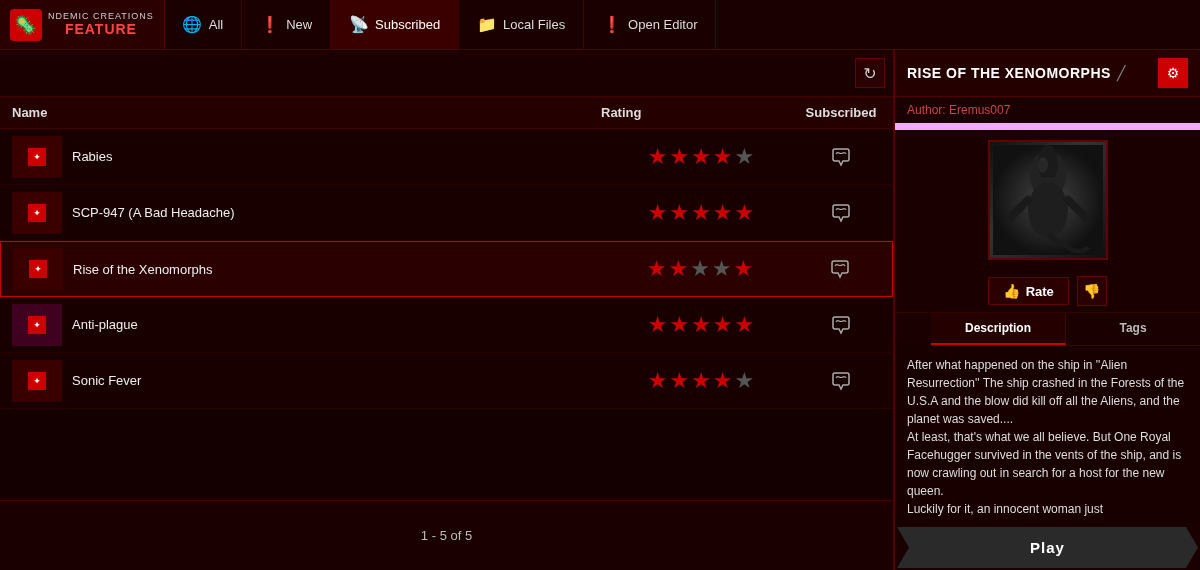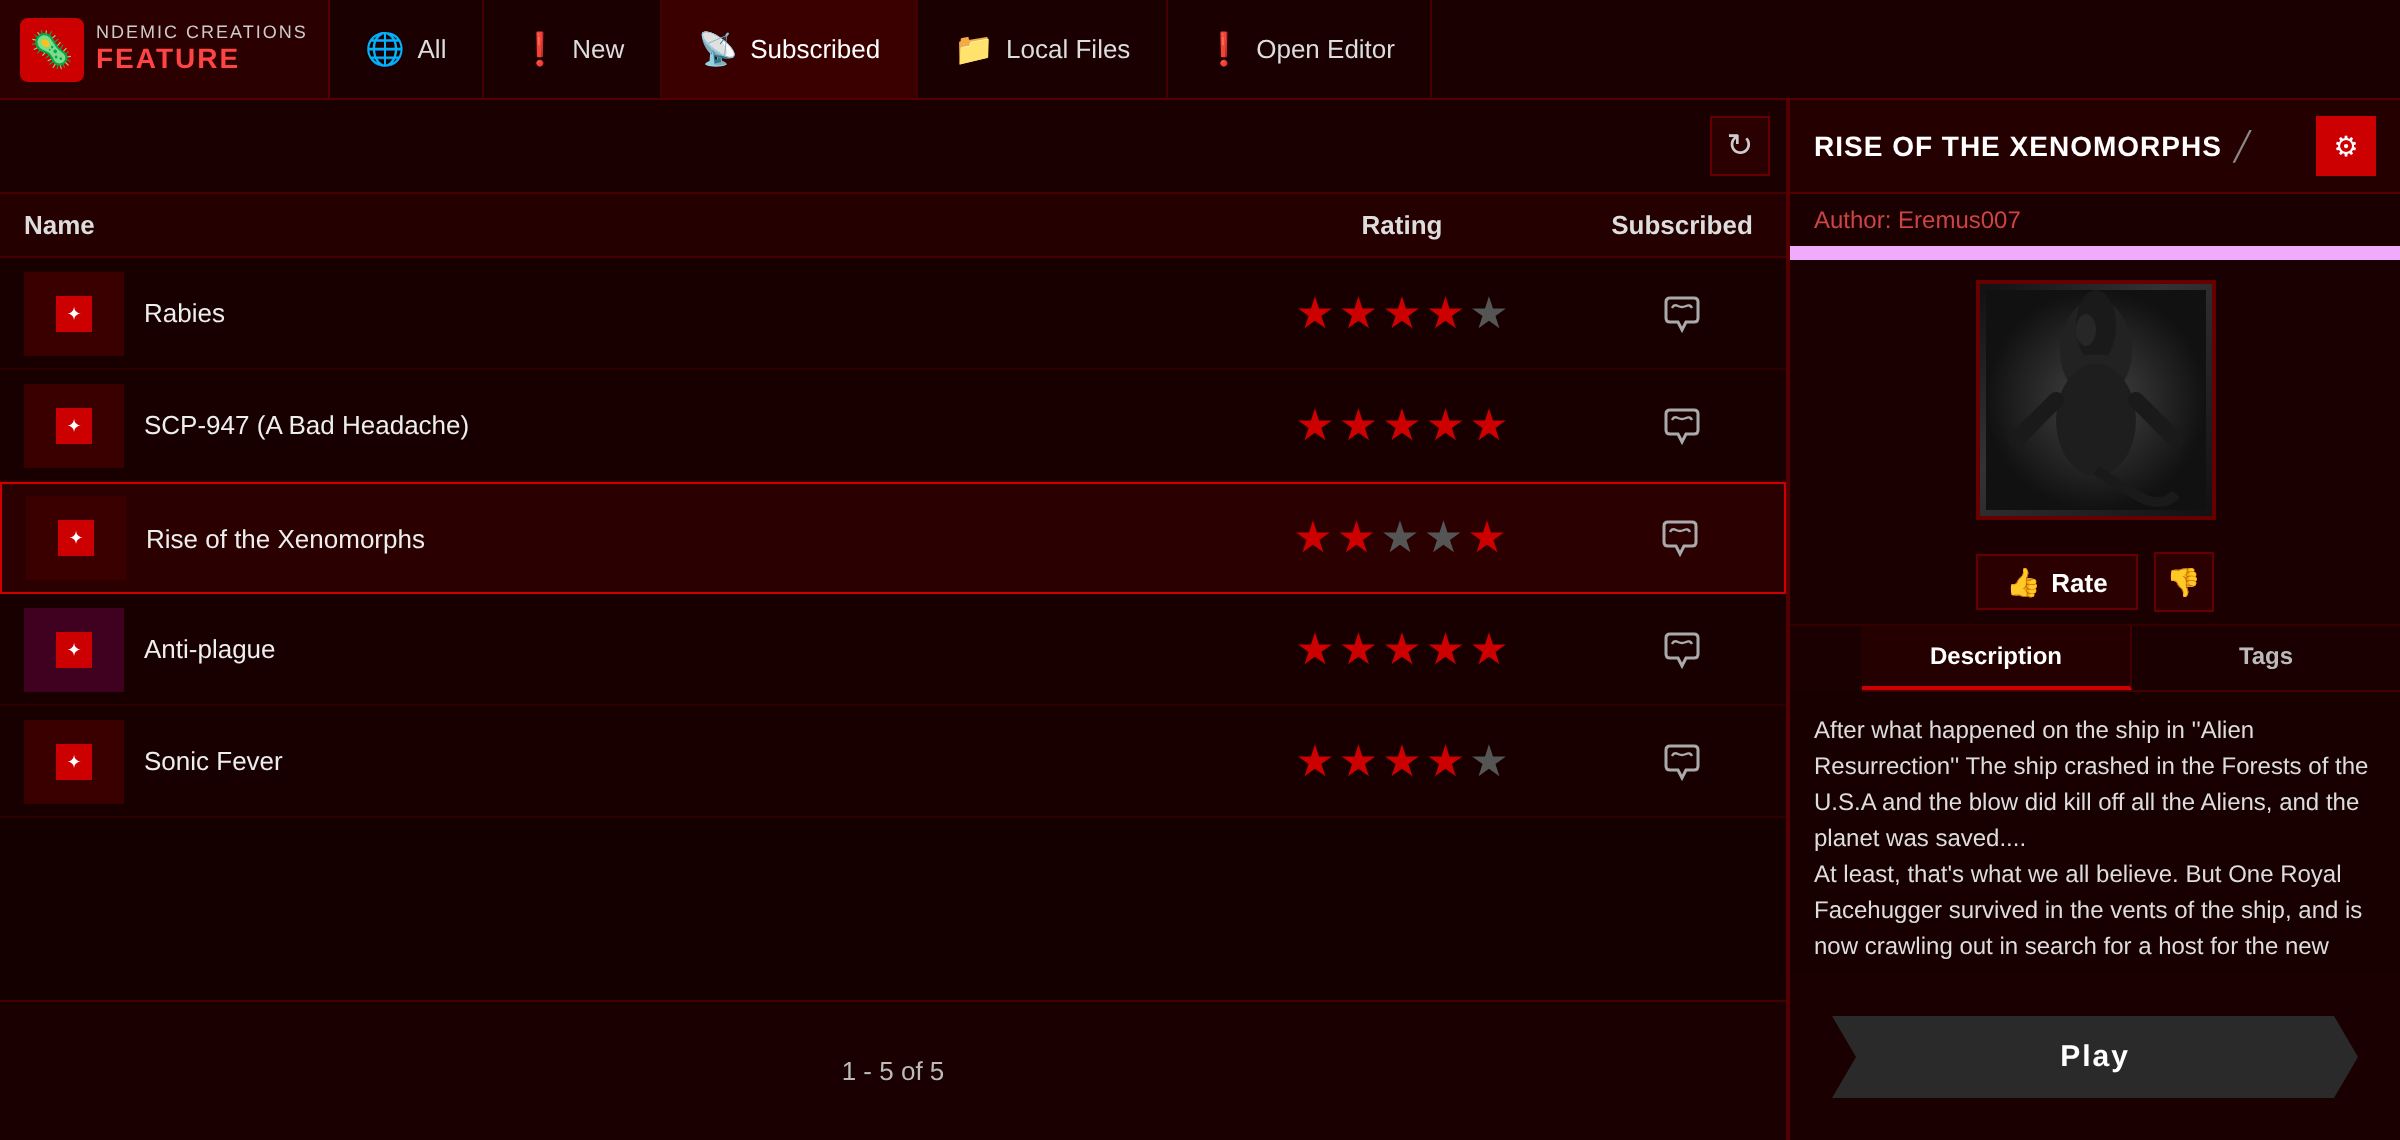--- a/index.html
+++ b/index.html
@@ -40,20 +40,21 @@
       border-radius: 4px;
       display: flex;
       align-items: center;
       justify-content: center;
       font-size: 18px;
     }
     .logo-text {
       display: flex;
       flex-direction: column;
       line-height: 1.1;
+      text-align: center;
     }
     .logo-top {
       font-size: 9px;
       color: #ccc;
       letter-spacing: 1px;
       text-transform: uppercase;
     }
     .logo-bottom {
       font-size: 14px;
       font-weight: bold;
@@ -116,21 +117,21 @@
 
     
     .table-header {
       display: flex;
       align-items: center;
       background: #250000;
       padding: 8px 12px;
       border-bottom: 1px solid #400;
     }
     .col-name { flex: 1; font-weight: bold; color: #ddd; }
-    .col-rating { width: 200px; text-align: center; font-weight: bold; color: #ddd; }
+    .col-rating { width: 200px; font-weight: bold; color: #ddd; }
     .col-sub { width: 80px; text-align: center; font-weight: bold; color: #ddd; }
 
     .table-body {
       flex: 1;
       overflow-y: auto;
     }
     .table-body::-webkit-scrollbar { width: 8px; }
     .table-body::-webkit-scrollbar-track { background: #1a0000; }
     .table-body::-webkit-scrollbar-thumb { background: #500; }
 
@@ -335,21 +336,21 @@
       color: #ddd;
       font-size: 12px;
       line-height: 1.5;
       overflow-y: auto;
       background: #180000;
     }
     .detail-desc::-webkit-scrollbar { width: 4px; }
     .detail-desc::-webkit-scrollbar-thumb { background: #cc0000; }
 
     .play-btn {
-      margin: 21px;
+      margin: 2px;
       padding: 12px;
       background: #2a2a2a;
       border: none;
       color: #fff;
       font-size: 15px;
       font-weight: bold;
       cursor: pointer;
       clip-path: polygon(0 0, calc(100% - 12px) 0, 100% 50%, calc(100% - 12px) 100%, 0 100%, 12px 50%);
       text-align: center;
       letter-spacing: 1px;

